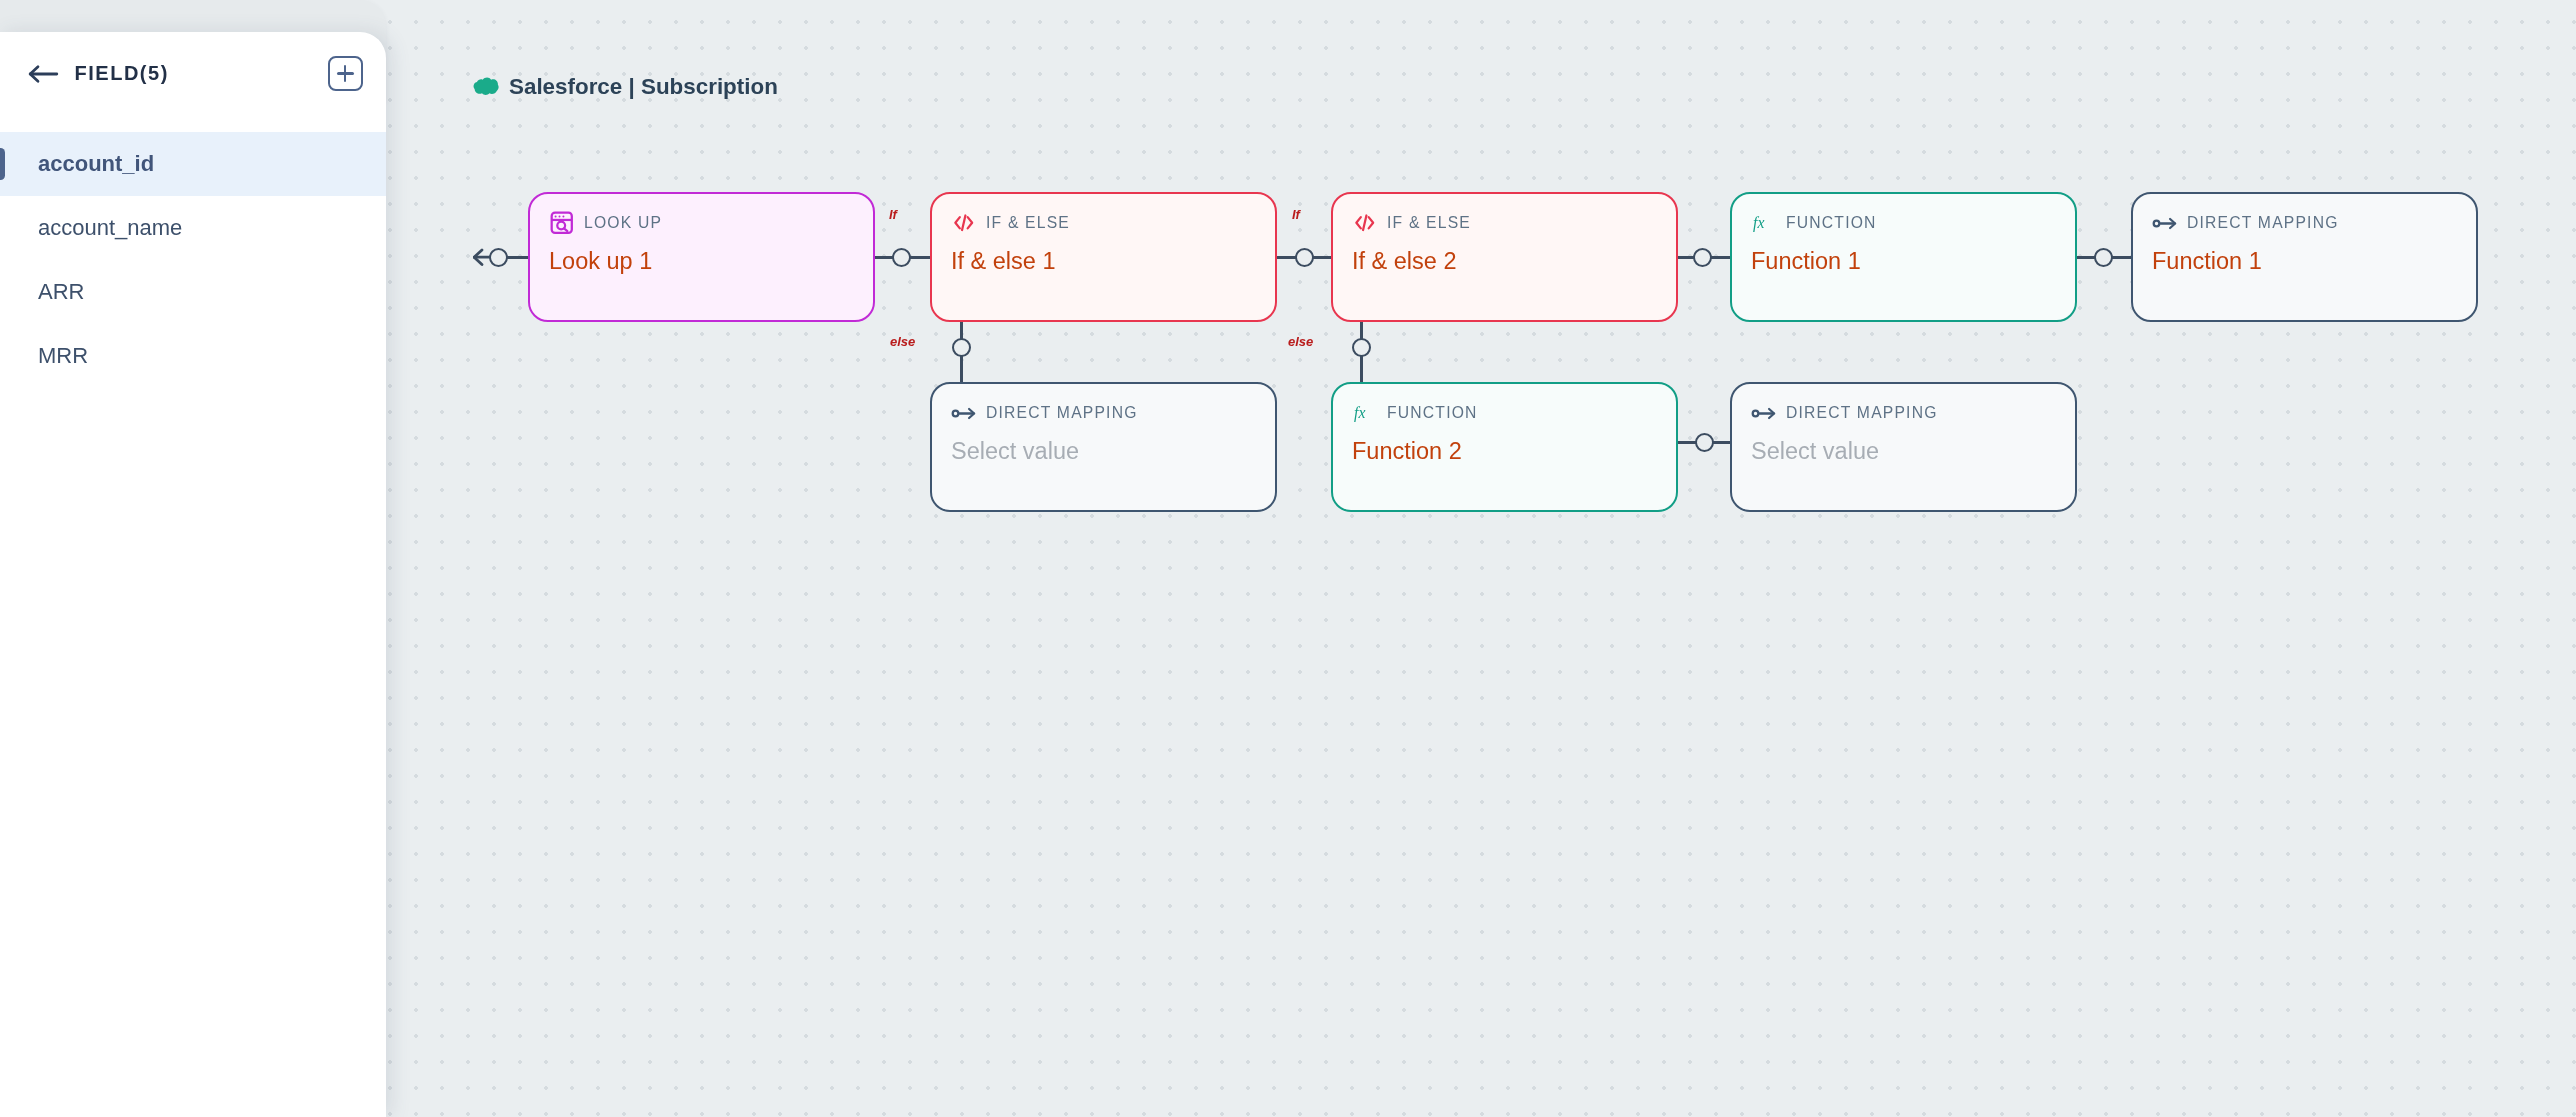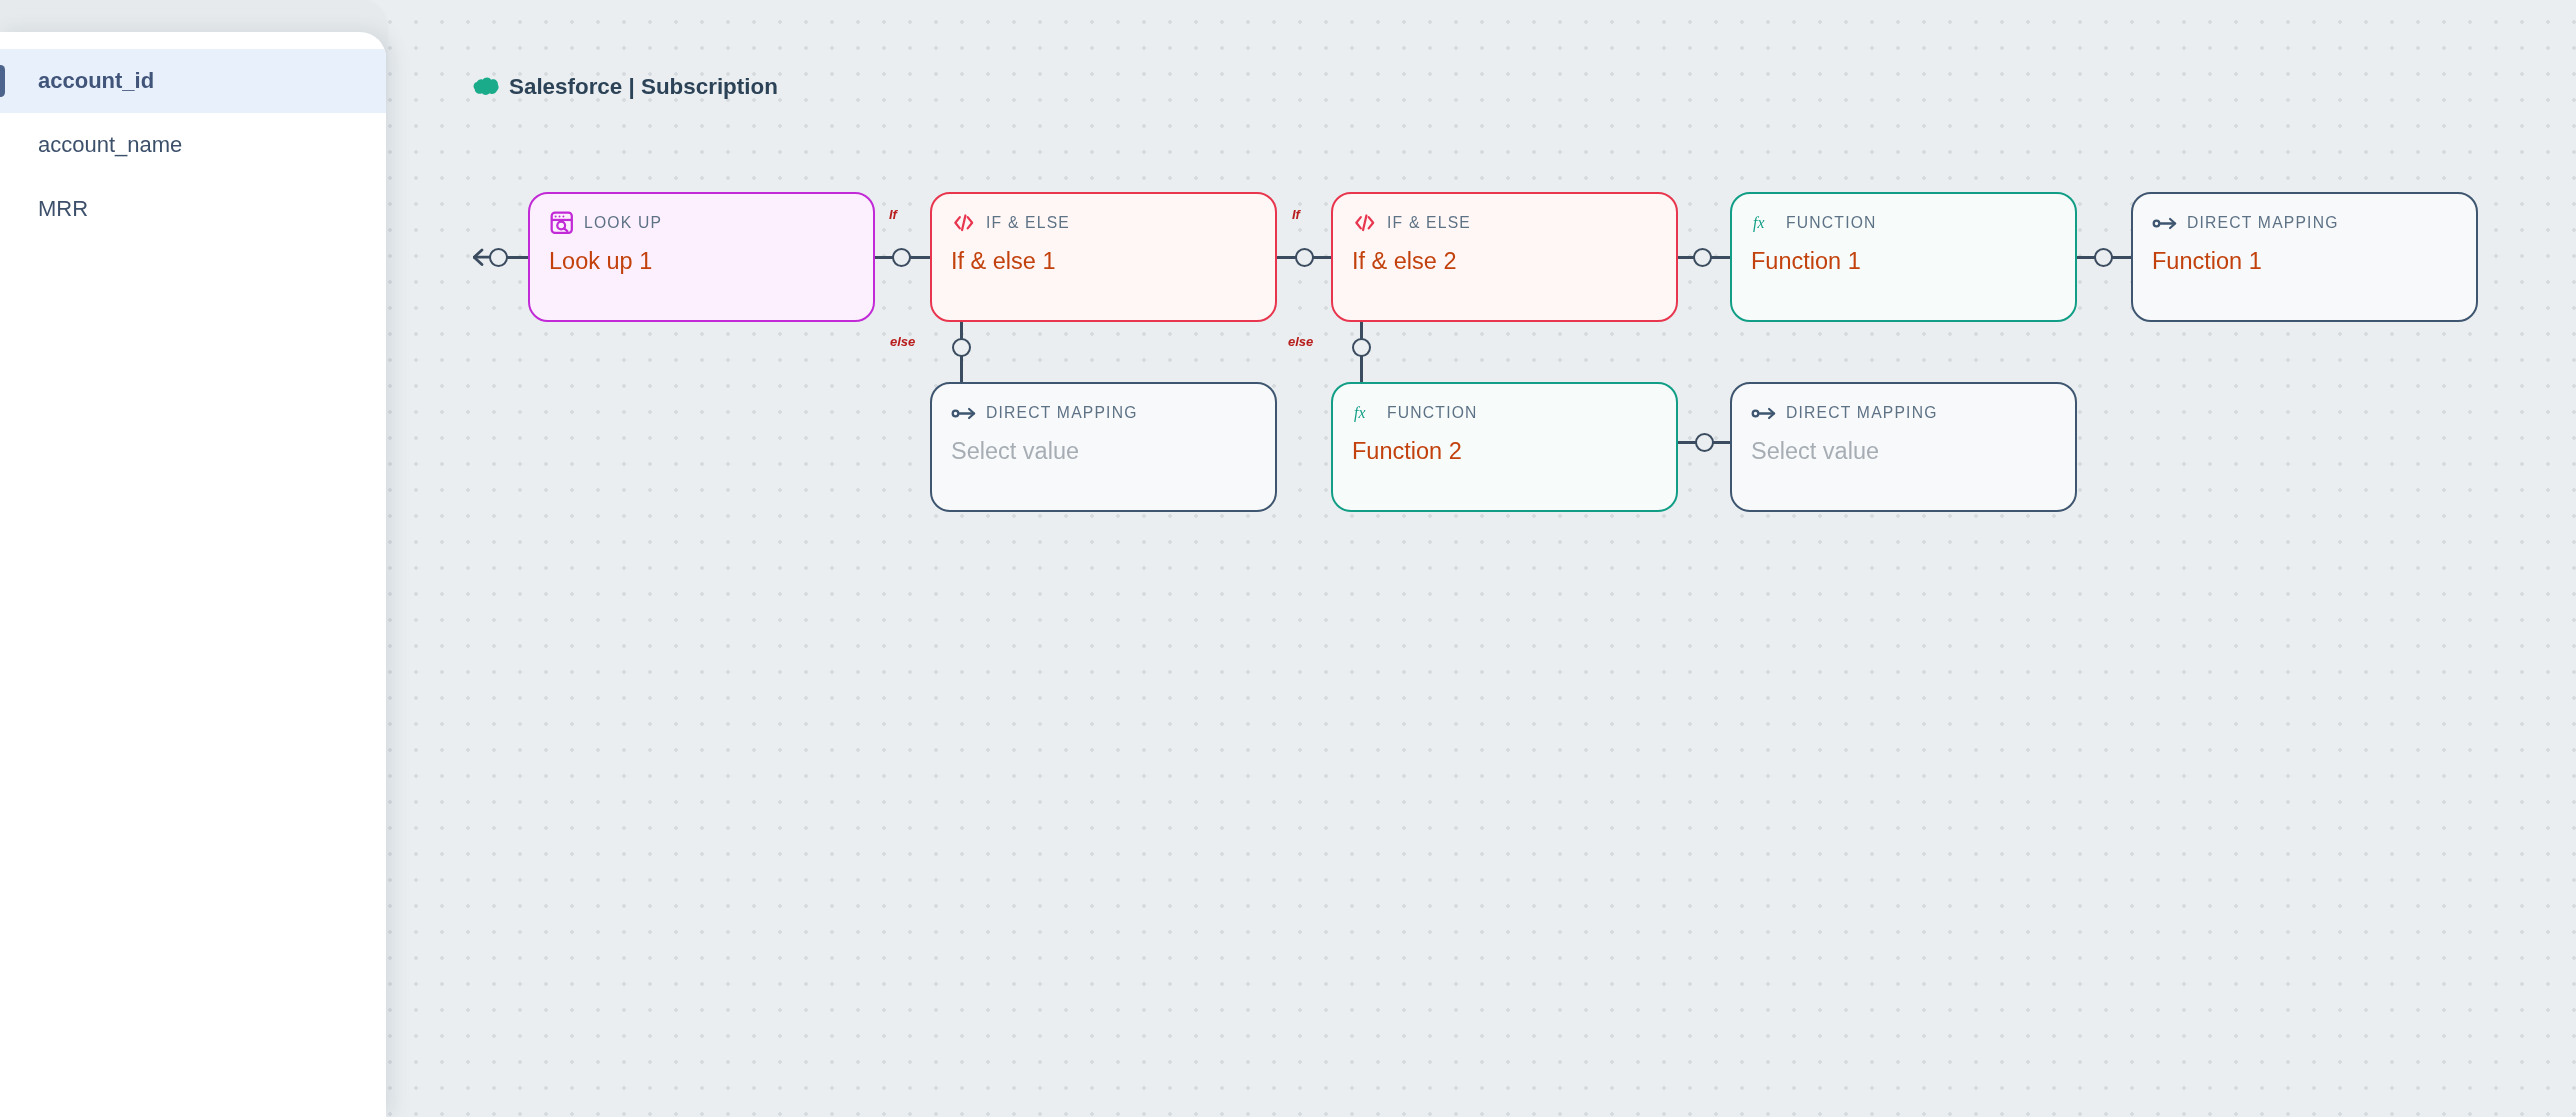--- a/index.html
+++ b/index.html
@@ -143,28 +143,46 @@
 </head>
 <body>
 
 <div id="app">
 
   <div id="canvas"></div>
   <div id="top-strip"></div>
 
   <aside id="sidebar">
 
+    <div class="sb-header">
+      <div class="sb-back">
+        <svg width="31" height="20" viewBox="0 0 56 36">
+          <path d="M4 18 H52" stroke="#2c3e5a" stroke-width="5" stroke-linecap="round" fill="none"></path>
+          <path d="M18 5 L4 18 L18 31" stroke="#2c3e5a" stroke-width="5" stroke-linecap="round" stroke-linejoin="round" fill="none"></path>
+        </svg>
+      </div>
+      <div class="sb-title">FIELD(5)</div>
+      <div class="sb-add">
+        <div class="sb-add-inner">
+          <span class="plus-h"></span>
+            <span class="plus-v"></span>
+        </div>
+      </div>
+    </div>
 
 
     <div class="sb-list">
       <div class="sb-item active">
           <span>account_id</span>
         </div>
       <div class="sb-item">
           <span>account_name</span>
+        </div>
+      <div class="sb-item">
+          <span>ARR</span>
         </div>
       <div class="sb-item">
           <span>MRR</span>
         </div>
     </div>
   </aside>
 
   <div class="breadcrumb">
     <span class="bc-icon">
       <svg width="26" height="26" viewBox="0 0 46 46">

